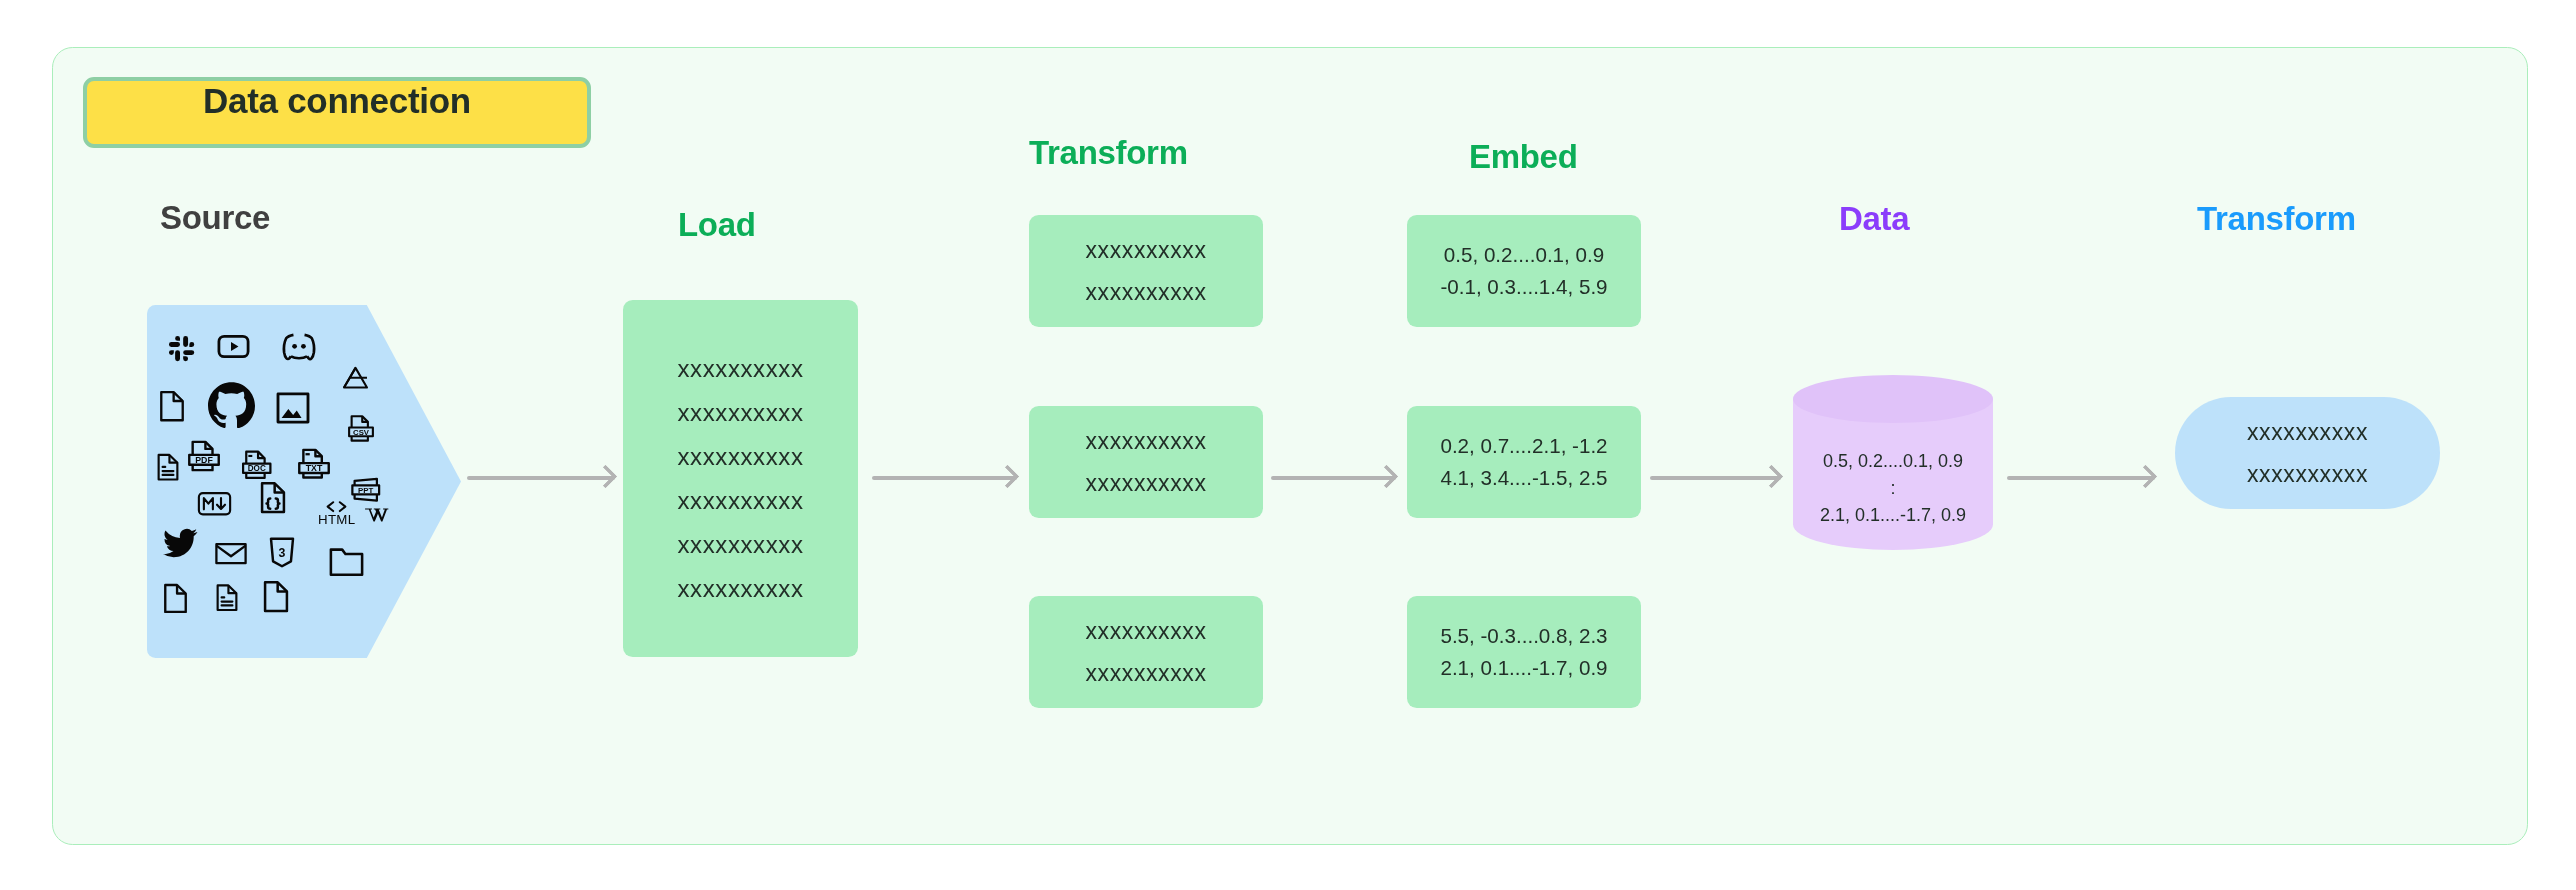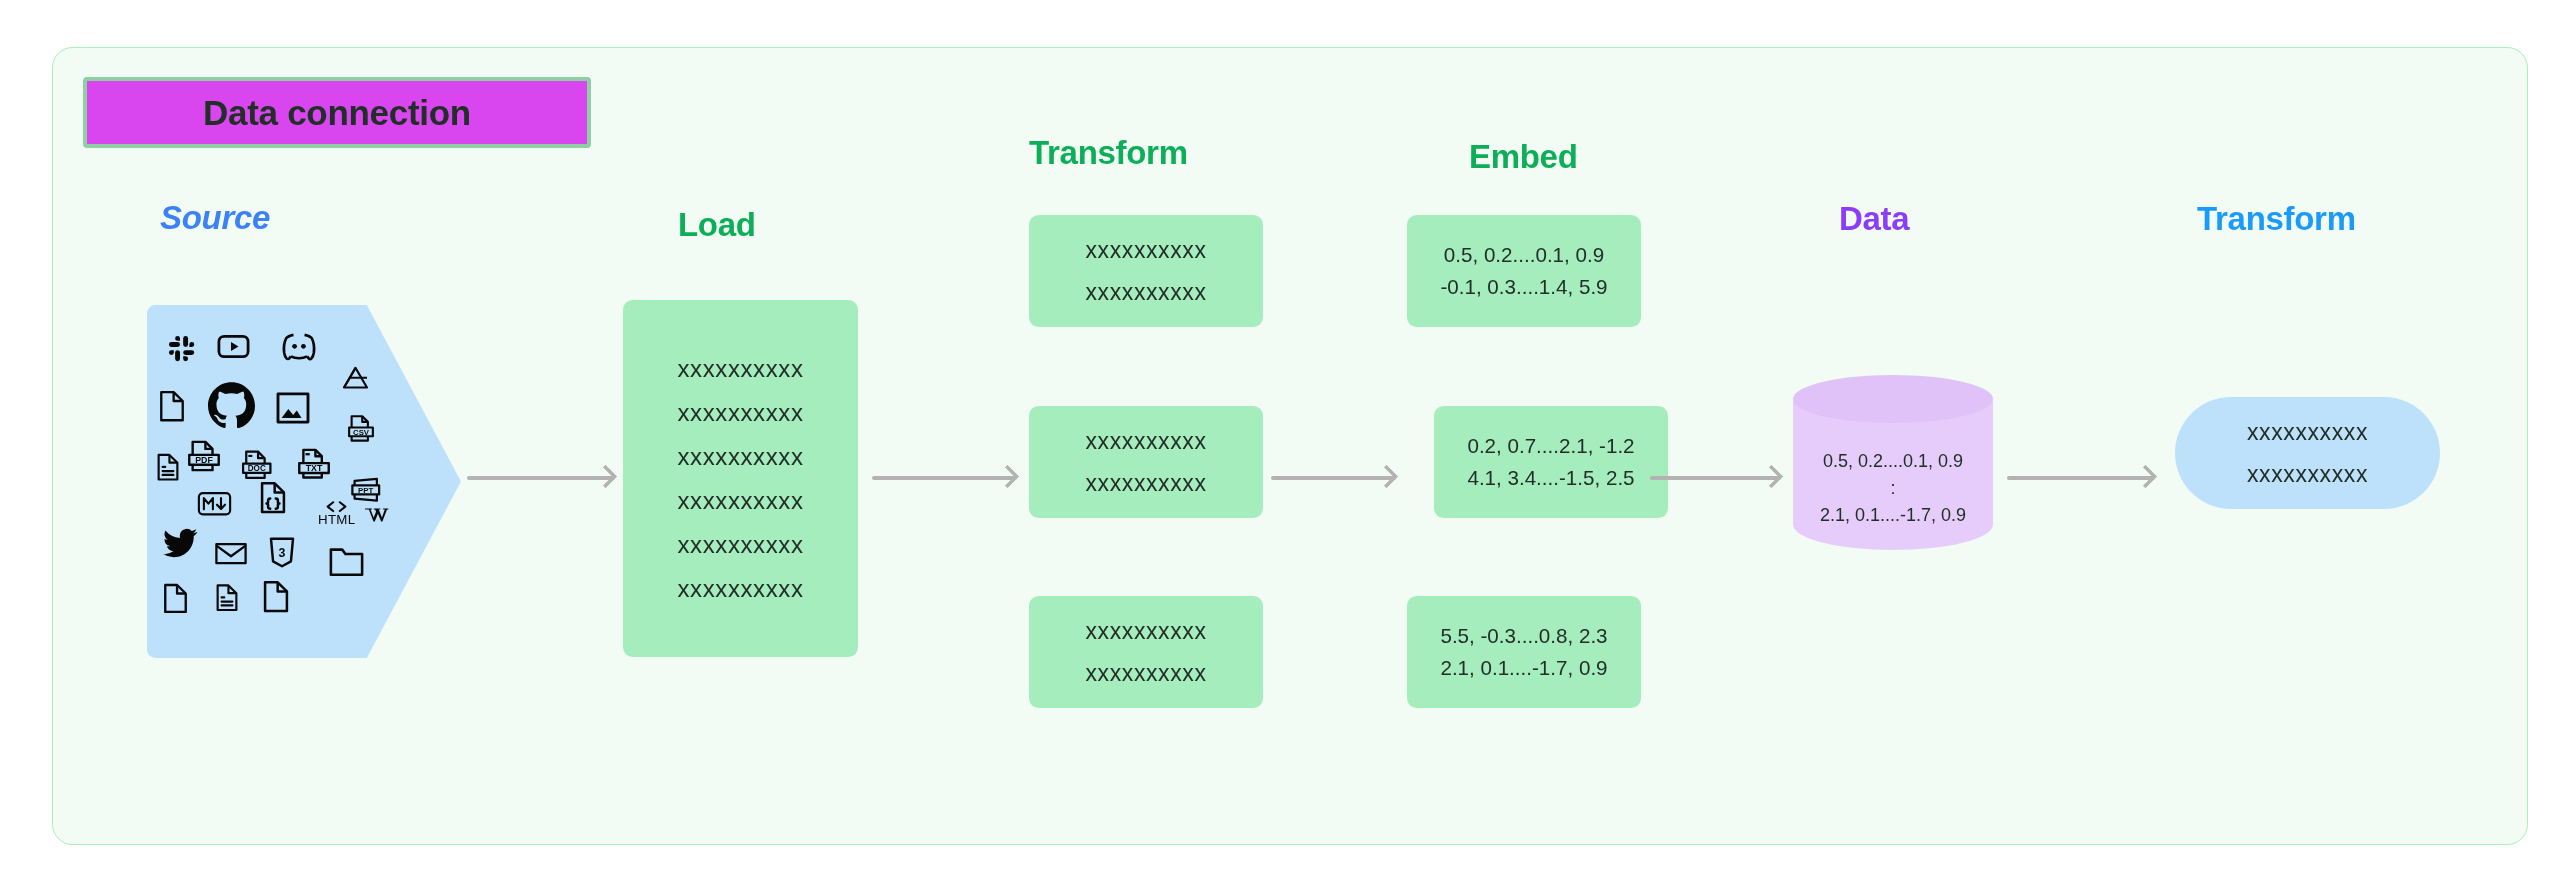--- a/index.html
+++ b/index.html
@@ -20,24 +20,24 @@
     background: #f2fcf4;
     border: 1.8px solid #aaeebb;
     border-radius: 20.6px;
   }
 
   
   .badge {
     position: absolute;
     left: 83px; top: 77px;
     width: 508px; height: 71px;
-    background: #d946ef;
+    background: #fde047;
     border: 4.2px solid #8ecfa4;
-    border-radius: 4px;
-    display: flex; align-items: center; justify-content: center;
+    border-radius: 11px;
+    display: flex; justify-content: center;
   }
   .badge-label {
     font-size: 35px; font-weight: bold; color: #222f28;
     letter-spacing: -0.3px;
   }
 
   
   .stage-title {
     position: absolute;
     font-size: 33px; font-weight: bold;
@@ -80,21 +80,21 @@
 
   .tbox { left: 1029px; width: 234px; height: 112px; }
   .tbox .ln { font-size: 23px; line-height: 42px; letter-spacing: 0.6px; }
   .tbox-1 { top: 215px; }
   .tbox-2 { top: 406px; }
   .tbox-3 { top: 596px; }
 
   .ebox { left: 1407px; width: 234px; height: 112px; }
   .ebox .ln { font-size: 20.6px; line-height: 32px; }
   .ebox-1 { top: 215px; }
-  .ebox-2 { top: 406px; margin-left: 27px; }
+  .ebox-2 { top: 406px; }
   .ebox-3 { top: 596px; }
 
   
   .cylinder {
     position: absolute;
     left: 1793px; top: 375px;
     width: 200px; height: 194px;
   }
   .cyl-body {
     position: absolute; left: 0; top: 24px;
@@ -147,21 +147,21 @@
 <body>
 
 <div id="canvas">
 
   <div class="outer-frame"></div>
 
   <div class="badge">
     <span class="badge-label">Data connection</span>
   </div>
 
-  <div class="stage-title" style="left:160px; top:199px; color:#3b82f6;font-style:italic;">Source</div>
+  <div class="stage-title" style="left:160px; top:199px; color:#404040;">Source</div>
   <div class="stage-title" style="left:678px; top:206px; color:#0cae58;">Load</div>
   <div class="stage-title" style="left:1029px; top:134px; color:#0cae58;">Transform</div>
   <div class="stage-title" style="left:1441px; top:138px; color:#0cae58;margin-left:28px;">Embed</div>
   <div class="stage-title" style="left:1839px; top:200px; color:#8b3dfb;">Data</div>
   <div class="stage-title" style="left:2197px; top:200px; color:#1a9bfc;">Transform</div>
 
   <div class="source-shape">
     <div class="icon-grid">
 
       <div class="gicon" style="left:20.6px; top:30px;">

